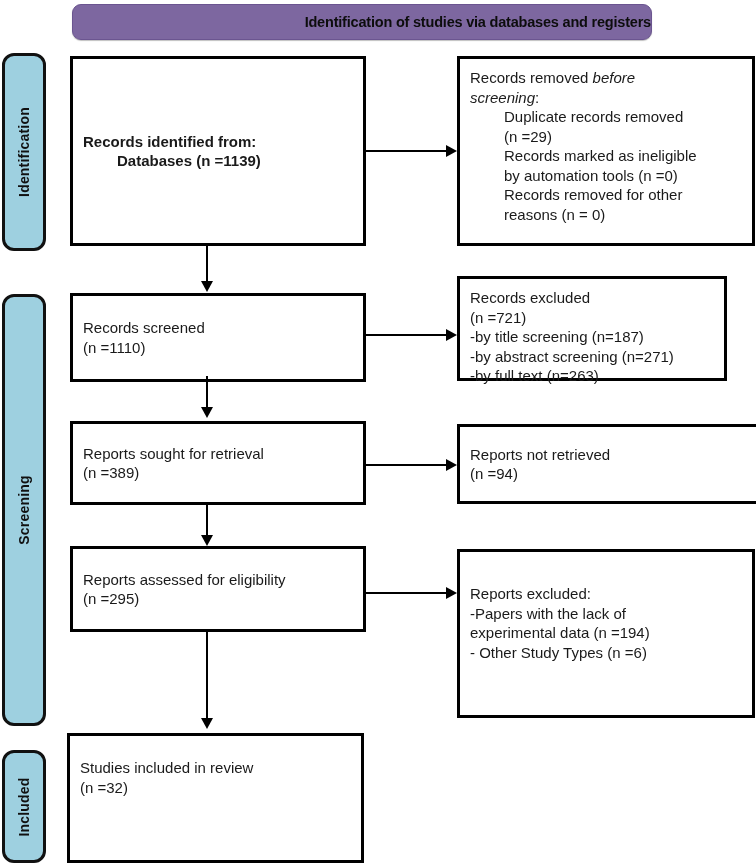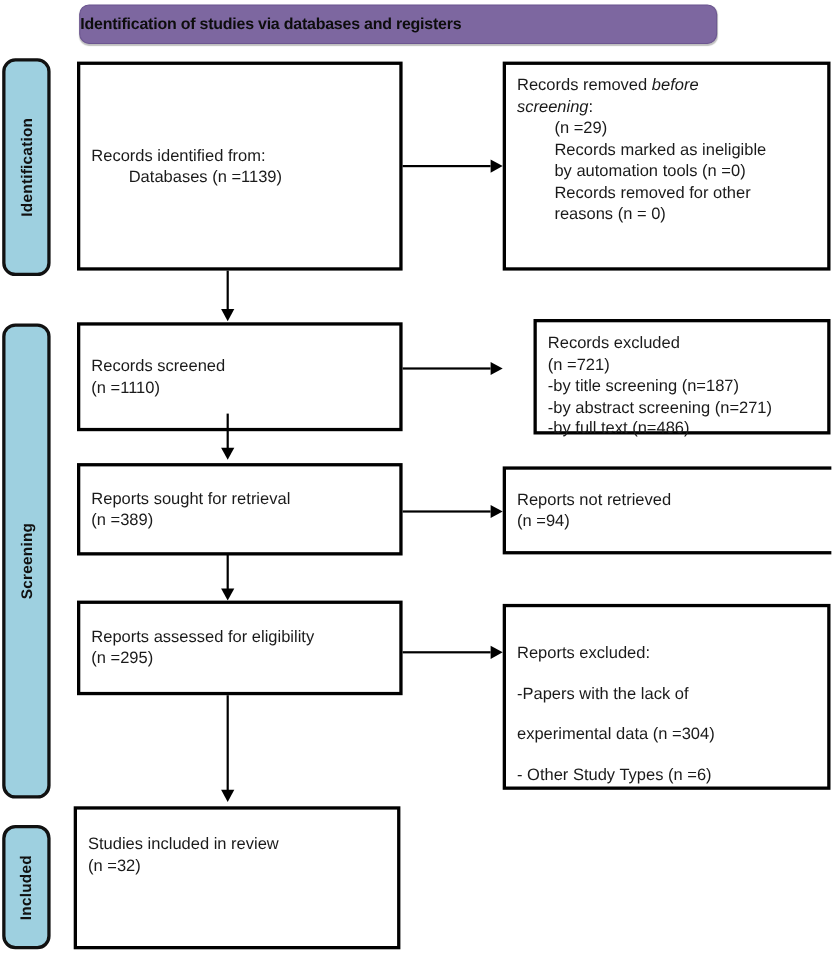--- a/index.html
+++ b/index.html
@@ -24,21 +24,21 @@
     box-sizing: border-box;
     background: #7d67a0;
     border: 1.5px solid #6b5590;
     border-radius: 9px;
     color: #0d0d0d;
     font-weight: bold;
     font-size: 14.5px;
     letter-spacing: -0.2px;
     display: flex;
     align-items: center;
-    justify-content: flex-start;
+    justify-content: flex-end;
     text-align: center;
     box-shadow: 0 1px 1px rgba(0,0,0,0.25);
   }
 
   
   .stage-bar {
     position: absolute;
     box-sizing: border-box;
     background: #9ed0e0;
     border: 3.5px solid #111111;
@@ -122,52 +122,53 @@
   </div>
 
   <div class="stage-bar" style="left:2px; top:294px; width:44px; height:432px;">
     <span class="stage-label">Screening</span>
   </div>
 
   <div class="stage-bar" style="left:2px; top:750px; width:44px; height:113px;">
     <span class="stage-label">Included</span>
   </div>
 
-  <div class="flow-box" style="left:70px; top:56px; width:296px; height:190px;">
+  <div class="flow-box" style="left:70px; top:56px; width:296px; height:190px;font-weight:bold;">
     <div class="box-text">Records identified from:</div>
     <div class="box-text indent">Databases (n =1139)</div>
   </div>
 
   <div class="flow-box align-top" style="left:457px; top:56px; width:298px; height:190px;">
     <div class="box-text"><span>Records removed </span><span class="em">before</span></div>
     <div class="box-text"><span class="em">screening</span><span>:</span></div>
+    <div class="box-text indent">Duplicate records removed</div>
     <div class="box-text indent">(n =29)</div>
     <div class="box-text indent">Records marked as ineligible</div>
     <div class="box-text indent">by automation tools (n =0)</div>
     <div class="box-text indent">Records removed for other</div>
     <div class="box-text indent">reasons (n = 0)</div>
   </div>
 
   <div class="conn conn-h" style="left:366px; top:150px; width:80px;"></div>
   <div class="arrowhead right" style="left:446px; top:145px;"></div>
 
   <div class="conn conn-v" style="left:206px; top:246px; height:37px;"></div>
   <div class="arrowhead down" style="left:201px; top:281px;"></div>
 
-  <div class="flow-box" style="left:70px; top:293px; width:296px; height:99px;">
+  <div class="flow-box" style="left:70px; top:293px; width:296px; height:89px;">
     <div class="box-text">Records screened</div>
     <div class="box-text">(n =1110)</div>
   </div>
 
-  <div class="flow-box align-top" style="left:457px; top:290px; width:270px; height:105px;margin-left:28px;">
+  <div class="flow-box align-top" style="left:457px; top:276px; width:270px; height:105px;">
     <div class="box-text">Records excluded</div>
     <div class="box-text">(n =721)</div>
     <div class="box-text">-by title screening (n=187)</div>
     <div class="box-text">-by abstract screening (n=271)</div>
-    <div class="box-text">-by full text (n=486)</div>
+    <div class="box-text">-by full text (n=263)</div>
   </div>
 
   <div class="conn conn-h" style="left:366px; top:334px; width:80px;"></div>
   <div class="arrowhead right" style="left:446px; top:329px;"></div>
 
   <div class="conn conn-v" style="left:206px; top:376px; height:33px;"></div>
   <div class="arrowhead down" style="left:201px; top:407px;"></div>
 
   <div class="flow-box" style="left:70px; top:421px; width:296px; height:84px;">
     <div class="box-text">Reports sought for retrieval</div>
@@ -183,24 +184,24 @@
   <div class="arrowhead right" style="left:446px; top:459px;"></div>
 
   <div class="conn conn-v" style="left:206px; top:504px; height:33px;"></div>
   <div class="arrowhead down" style="left:201px; top:535px;"></div>
 
   <div class="flow-box" style="left:70px; top:546px; width:296px; height:86px;">
     <div class="box-text">Reports assessed for eligibility</div>
     <div class="box-text">(n =295)</div>
   </div>
 
-  <div class="flow-box align-top" style="left:457px; top:549px; width:298px; height:169px; padding-top:32px;justify-content:space-between;">
+  <div class="flow-box align-top" style="left:457px; top:549px; width:298px; height:169px; padding-top:32px;">
     <div class="box-text">Reports excluded:</div>
     <div class="box-text">-Papers with the lack of</div>
-    <div class="box-text">experimental data (n =304)</div>
+    <div class="box-text">experimental data (n =194)</div>
     <div class="box-text">- Other Study Types (n =6)</div>
   </div>
 
   <div class="conn conn-h" style="left:366px; top:592px; width:80px;"></div>
   <div class="arrowhead right" style="left:446px; top:587px;"></div>
 
   <div class="conn conn-v" style="left:206px; top:632px; height:88px;"></div>
   <div class="arrowhead down" style="left:201px; top:718px;"></div>
 
   <div class="flow-box align-top" style="left:67px; top:733px; width:297px; height:130px; padding-top:22px;">

